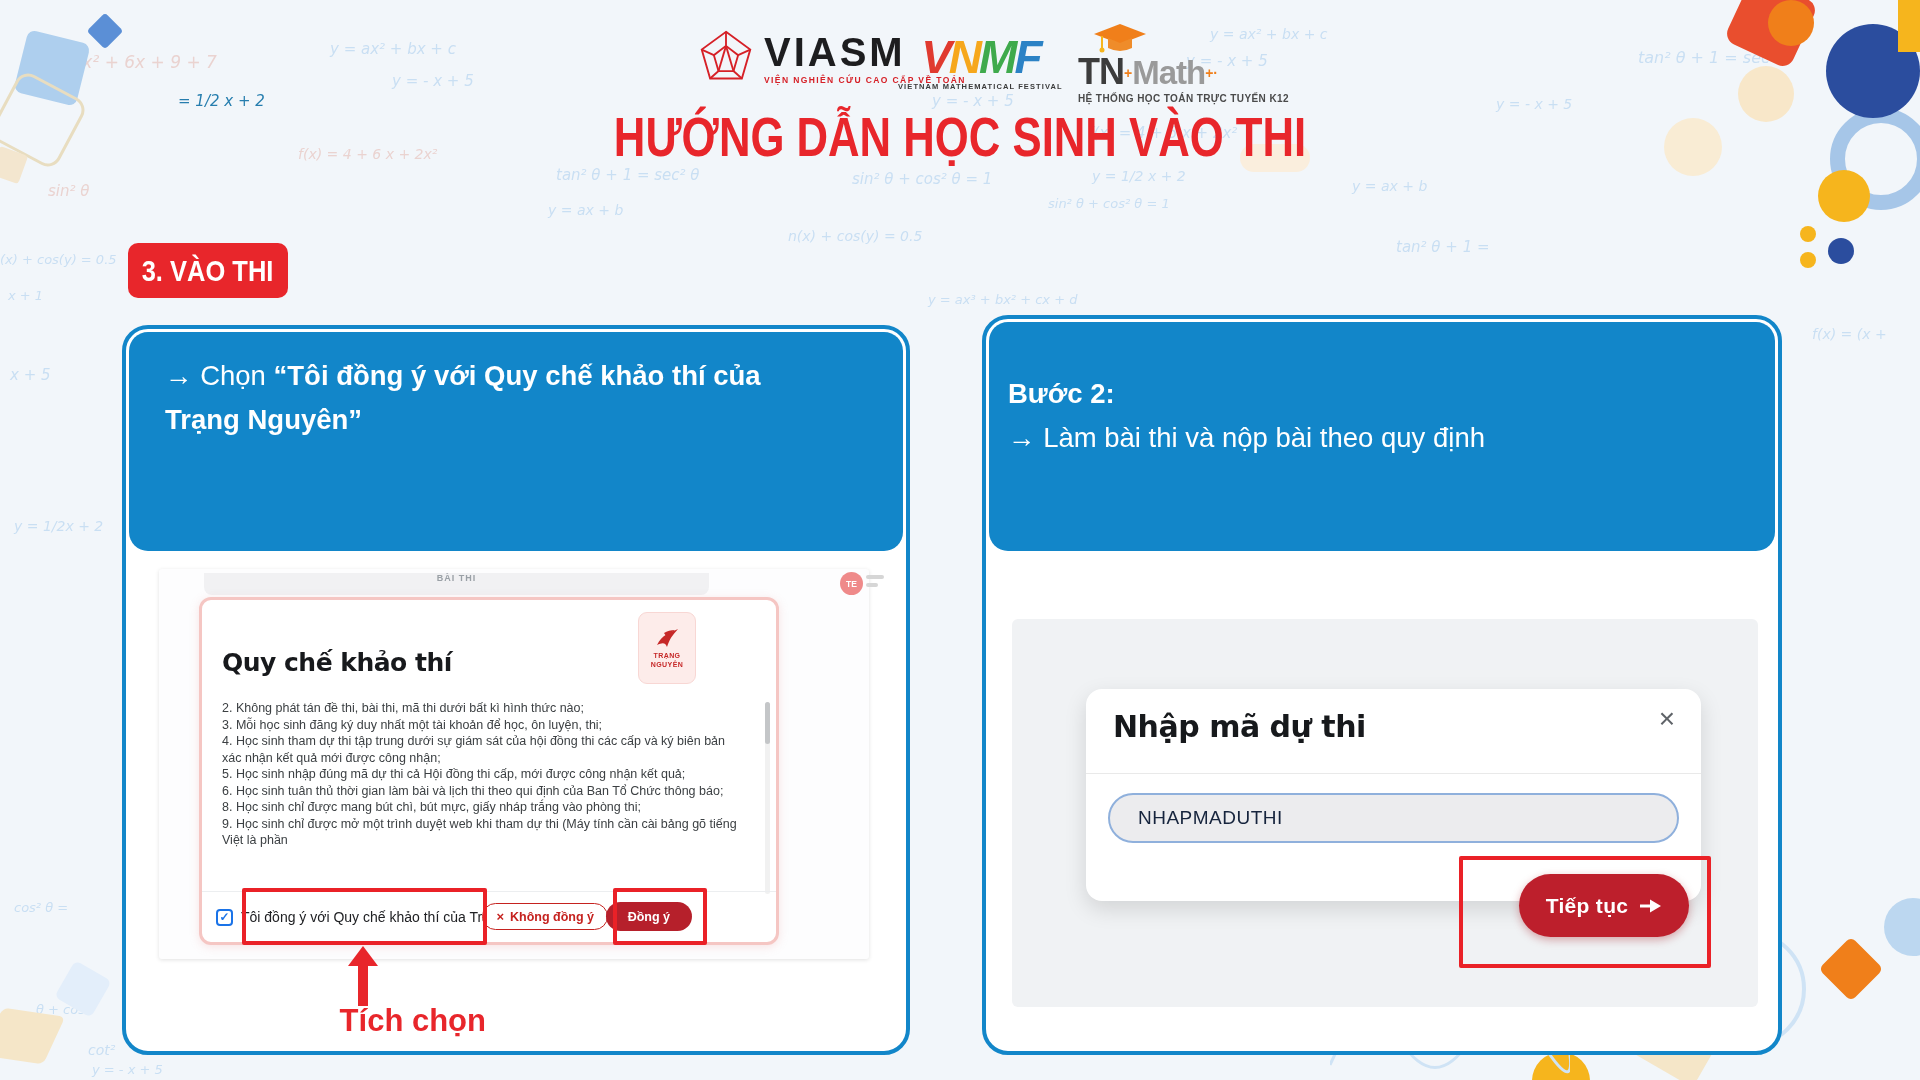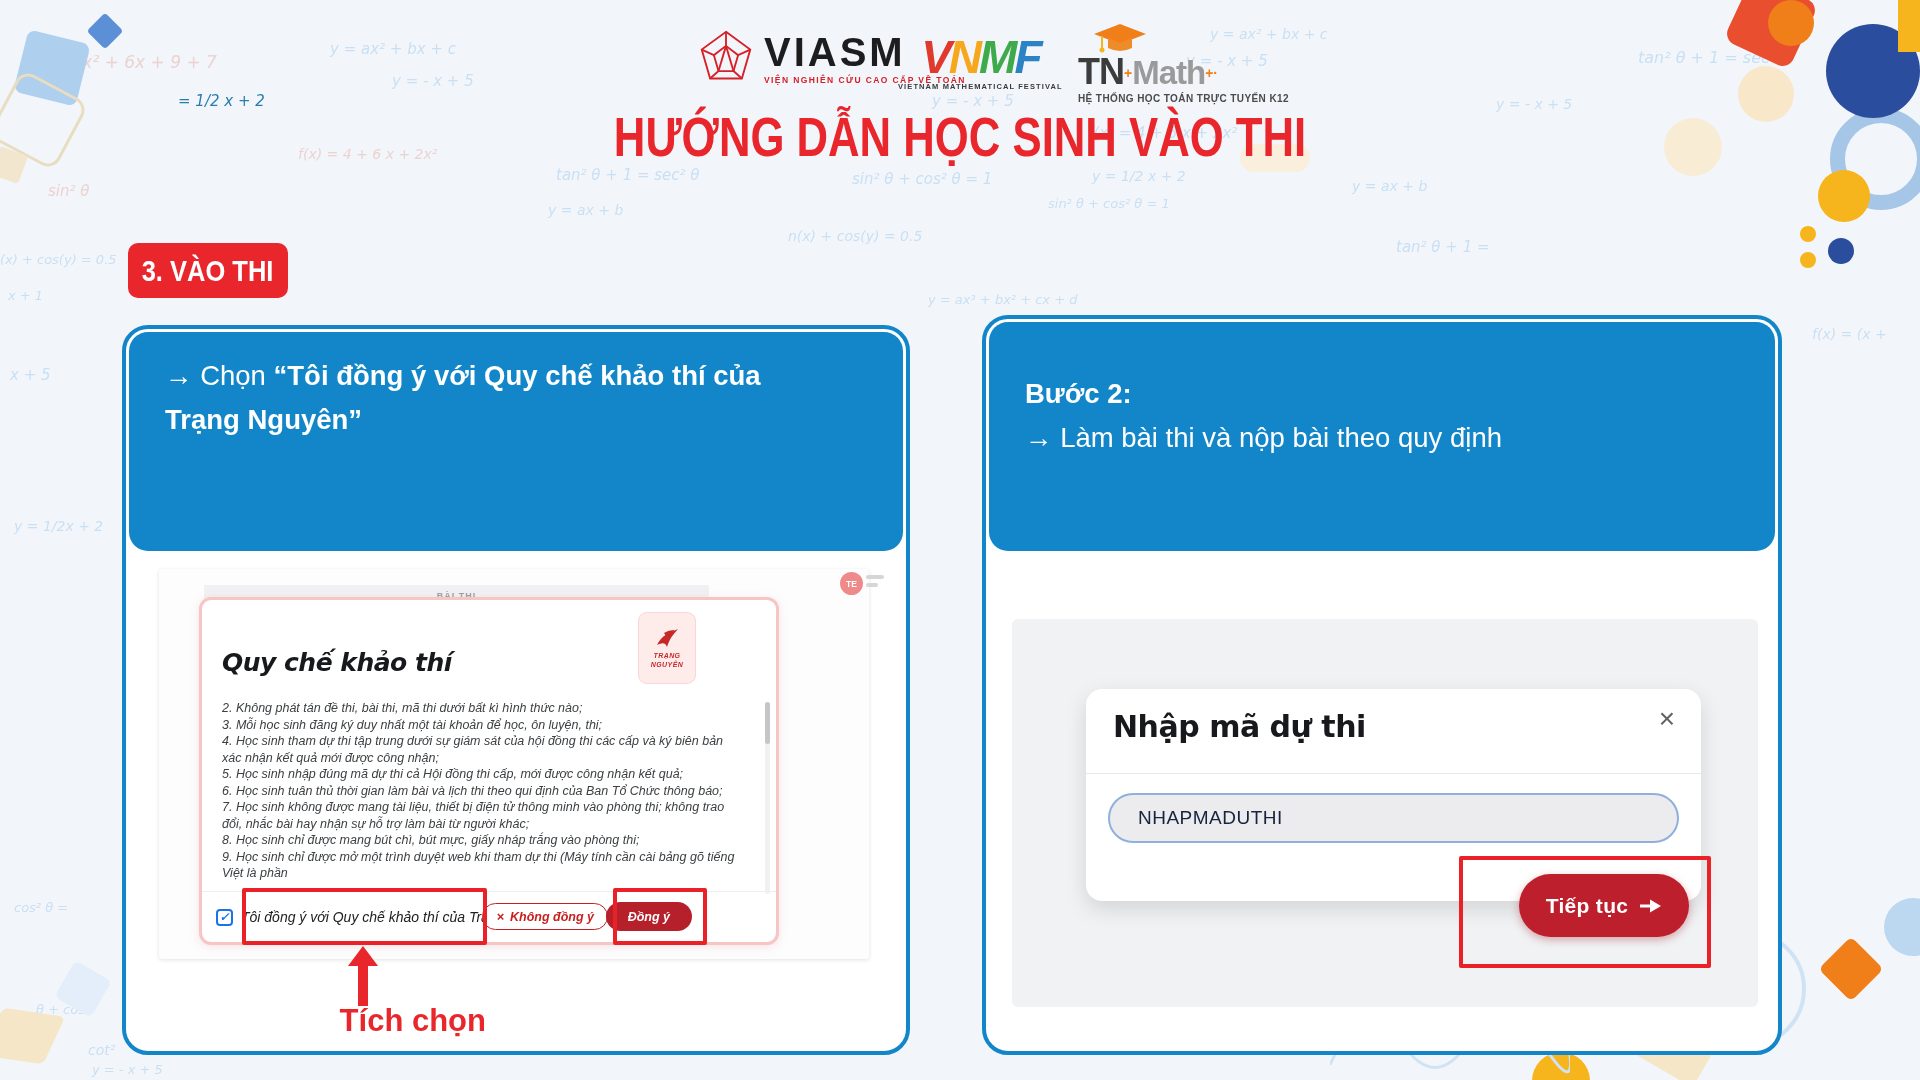--- a/index.html
+++ b/index.html
@@ -40,35 +40,35 @@
 
   
   .card{position:absolute;background:#fff;border:4px solid #1286c9;border-radius:26px;box-sizing:border-box;}
   .card-head{position:absolute;left:3px;right:3px;top:3px;background:#1286c9;border-radius:19px;box-sizing:border-box;color:#fff;}
   .hline{font-size:27.5px;line-height:44px;color:#fff;white-space:nowrap;}
   .seg-n{font-weight:500;}
   .seg-b{font-weight:800;}
   #card1{left:122px;top:325px;width:788px;height:730px;}
   #card1 .card-head{height:219px;padding:22px 0 0 36px;}
   #card2{left:982px;top:315px;width:800px;height:740px;}
-  #card2 .card-head{height:229px;padding:50px 0 0 36px;}
+  #card2 .card-head{height:229px;padding:50px 0 0 19px;}
 
   
   .shot{position:absolute;left:33px;top:240px;width:710px;height:390px;background:#fdfdfe;
     box-shadow:0 1px 4px rgba(0,0,0,.12);border-radius:3px;}
-  .shot-tab{position:absolute;left:45px;top:16px;width:505px;height:22px;background:#f1f1f3;
-    border-radius:0 0 8px 8px;display:flex;align-items:center;justify-content:center;
+  .shot-tab{position:absolute;left:45px;top:4px;width:505px;height:22px;background:#f1f1f3;
+    border-radius:0 0 8px 8px;display:flex;justify-content:center;
     font-size:9px;color:#9aa0a6;letter-spacing:1px;font-weight:700;}
   .shot-avatar{position:absolute;left:681px;top:3px;width:23px;height:23px;border-radius:50%;
     background:#ef8a8a;color:#fff;font-size:8.5px;font-weight:700;display:flex;align-items:center;justify-content:center;}
   .shot-avtext{position:absolute;left:707px;top:6px;}
   .shot-avtext i{display:block;height:4px;background:#d6d6d6;border-radius:2px;margin-bottom:4px;}
 
   .qdialog{position:absolute;left:40px;top:28px;width:580px;height:348px;background:#fff;
-    border:3px solid #f5c6c3;border-radius:12px;box-sizing:border-box;box-shadow:0 2px 10px rgba(230,150,150,.25);font-style:italic;}
+    border:3px solid #f5c6c3;border-radius:12px;box-sizing:border-box;box-shadow:0 2px 10px rgba(230,150,150,.25);}
   .qd-title{position:absolute;left:20px;top:48px;font-family:"DejaVu Sans",sans-serif;
     font-size:25px;font-weight:800;color:#17191c;letter-spacing:-.5px;}
   .qd-logo{position:absolute;right:80px;top:12px;width:56px;height:70px;background:#fdecea;
     border-radius:9px;display:flex;flex-direction:column;align-items:center;justify-content:center;border:1px solid #f8d7d4;}
   .qd-logo-text{font-size:7px;font-weight:800;color:#c62828;text-align:center;line-height:1.3;letter-spacing:.4px;}
   .rules{position:absolute;left:20px;top:100px;width:522px;height:196px;overflow:hidden;
     font-size:12.5px;line-height:16.5px;color:#3c4043;}
   .rule{margin:0;}
   .qd-scroll{position:absolute;right:6px;top:102px;width:5px;height:192px;background:#f1f1f1;border-radius:3px;}
   .qd-thumb{position:absolute;left:0;top:0;width:5px;height:42px;background:#c4c6c8;border-radius:3px;}
@@ -258,21 +258,20 @@
               <div>TRẠNG</div>
               <div>NGUYÊN</div>
             </div>
         </div>
         <div class="rules">
             <div class="rule">2. Không phát tán đề thi, bài thi, mã thi dưới bất kì hình thức nào;</div>
             <div class="rule">3. Mỗi học sinh đăng ký duy nhất một tài khoản để học, ôn luyện, thi;</div>
             <div class="rule">4. Học sinh tham dự thi tập trung dưới sự giám sát của hội đồng thi các cấp và ký biên bản xác nhận kết quả mới được công nhận;</div>
             <div class="rule">5. Học sinh nhập đúng mã dự thi cả Hội đồng thi cấp, mới được công nhận kết quả;</div>
             <div class="rule">6. Học sinh tuân thủ thời gian làm bài và lịch thi theo qui định của Ban Tổ Chức thông báo;</div>
-            <div class="rule">7. Học sinh không được mang tài liệu, thiết bị điện tử thông minh vào phòng thi; không trao đổi, nhắc bài hay nhận sự hỗ trợ làm bài từ người khác;</div>
             <div class="rule">8. Học sinh chỉ được mang bút chì, bút mực, giấy nháp trắng vào phòng thi;</div>
             <div class="rule">9. Học sinh chỉ được mở một trình duyệt web khi tham dự thi (Máy tính cần cài bảng gõ tiếng Việt là phần</div>
           </div>
         <div class="qd-scroll">
             <div class="qd-thumb"></div>
           </div>
         <div class="qd-footer">
           <div class="qd-check">
             <span>✓</span>
           </div>

